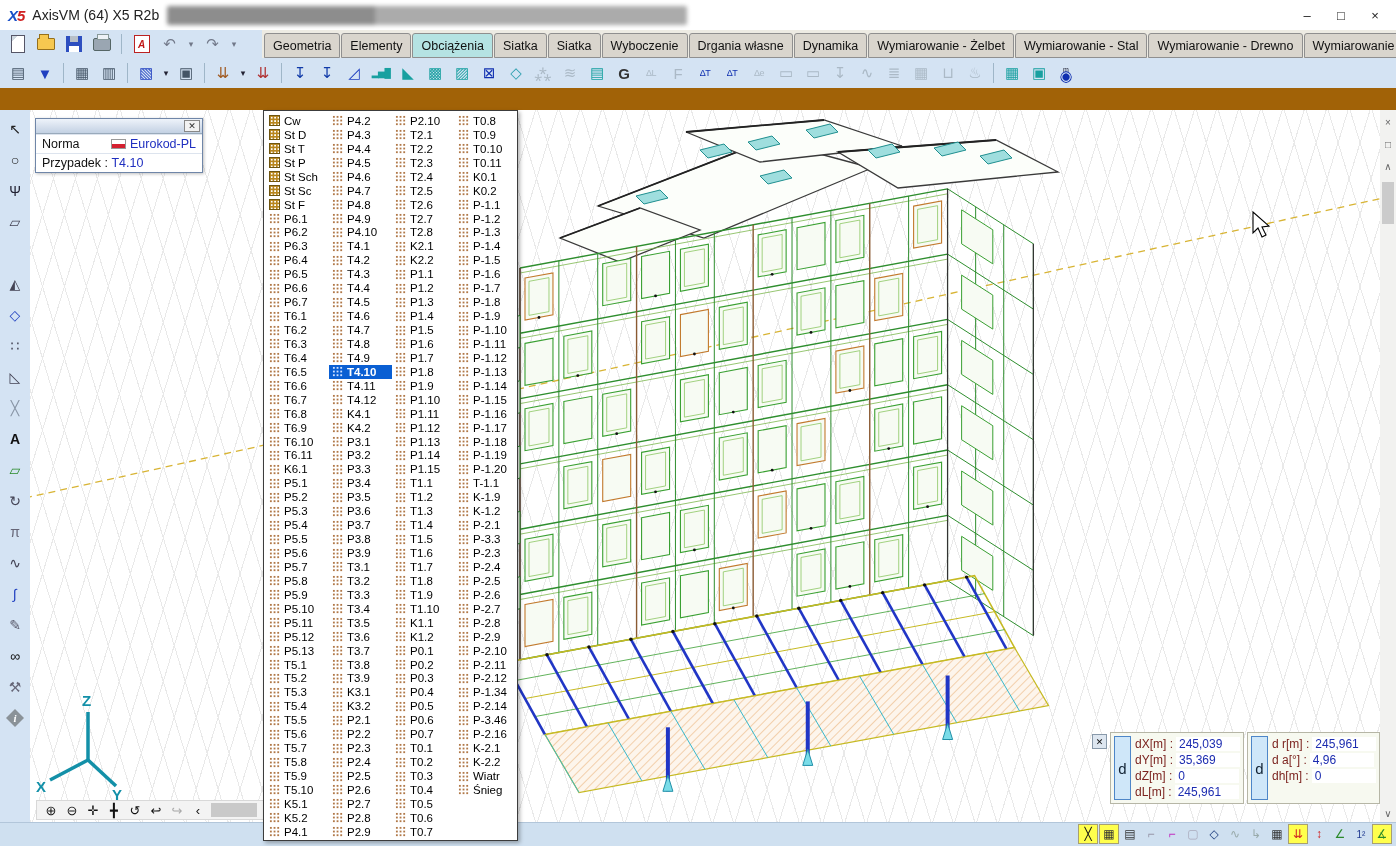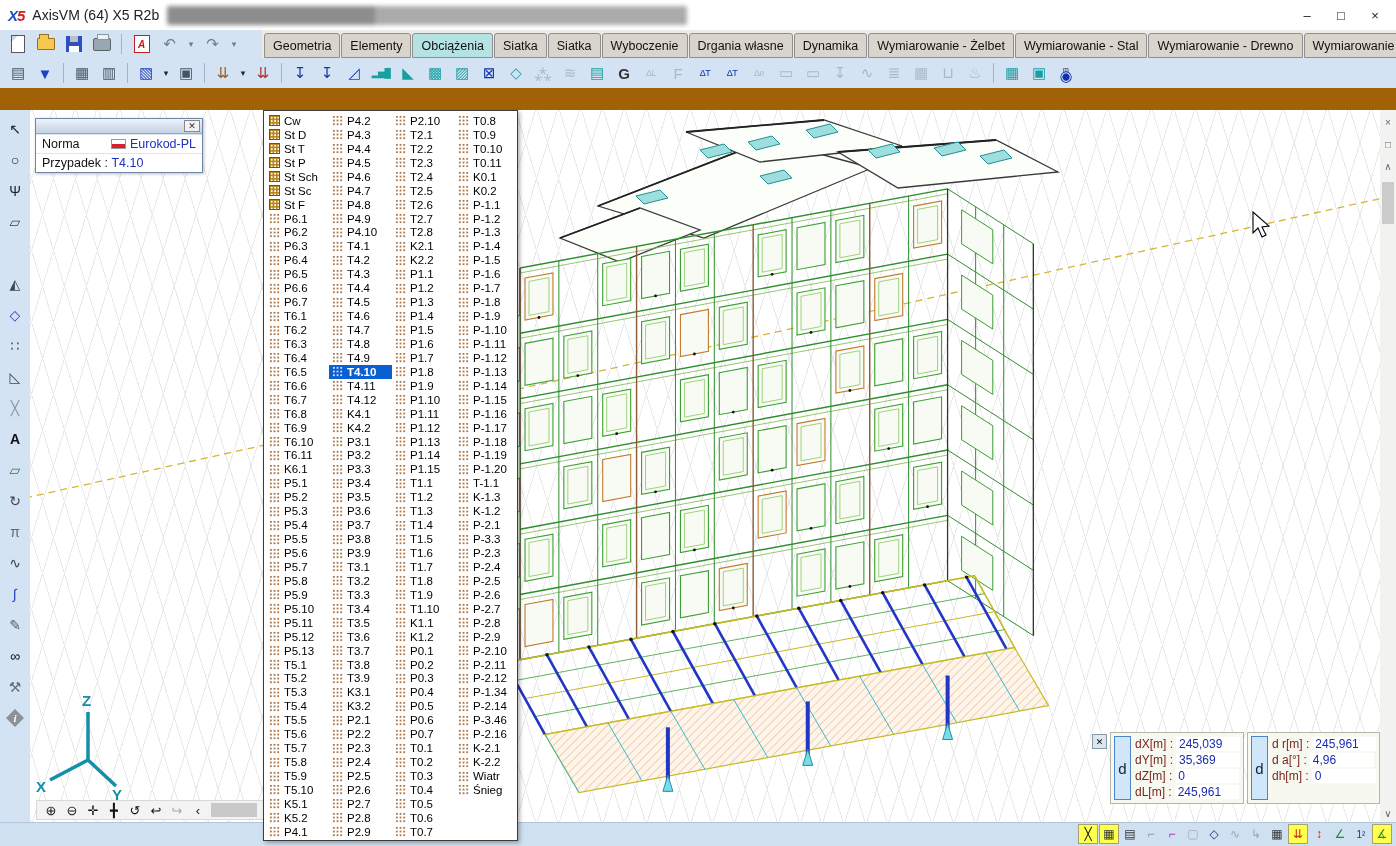--- a/index.html
+++ b/index.html
@@ -1377,21 +1377,21 @@
         <div class="lc-item">
           <span class="lc-icon"></span>
           <span>P-1.20</span>
         </div>
         <div class="lc-item">
           <span class="lc-icon"></span>
           <span>T-1.1</span>
         </div>
         <div class="lc-item">
           <span class="lc-icon"></span>
-          <span>K-1.3</span>
+          <span>K-1.9</span>
         </div>
         <div class="lc-item">
           <span class="lc-icon"></span>
           <span>K-1.2</span>
         </div>
         <div class="lc-item">
           <span class="lc-icon"></span>
           <span>P-2.1</span>
         </div>
         <div class="lc-item">

